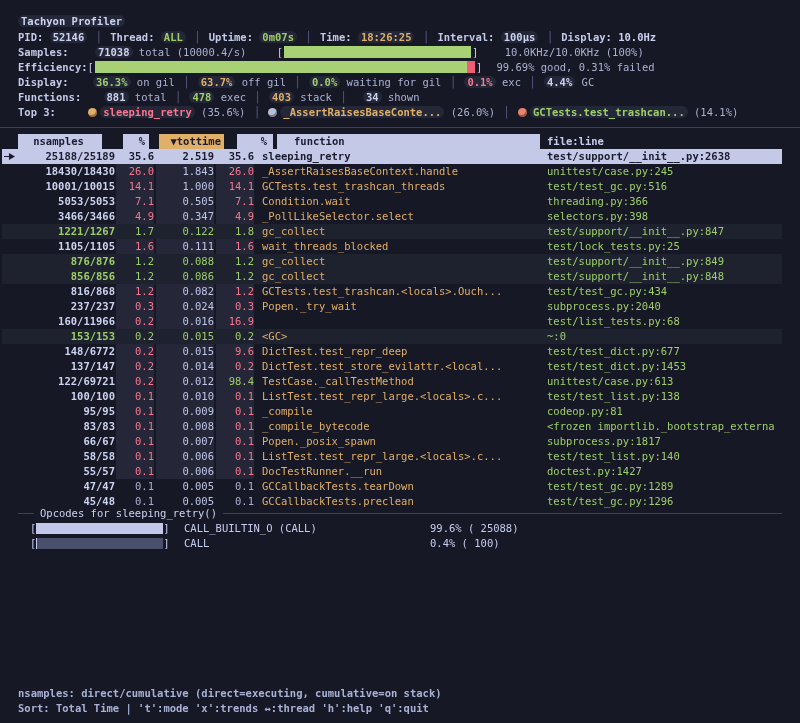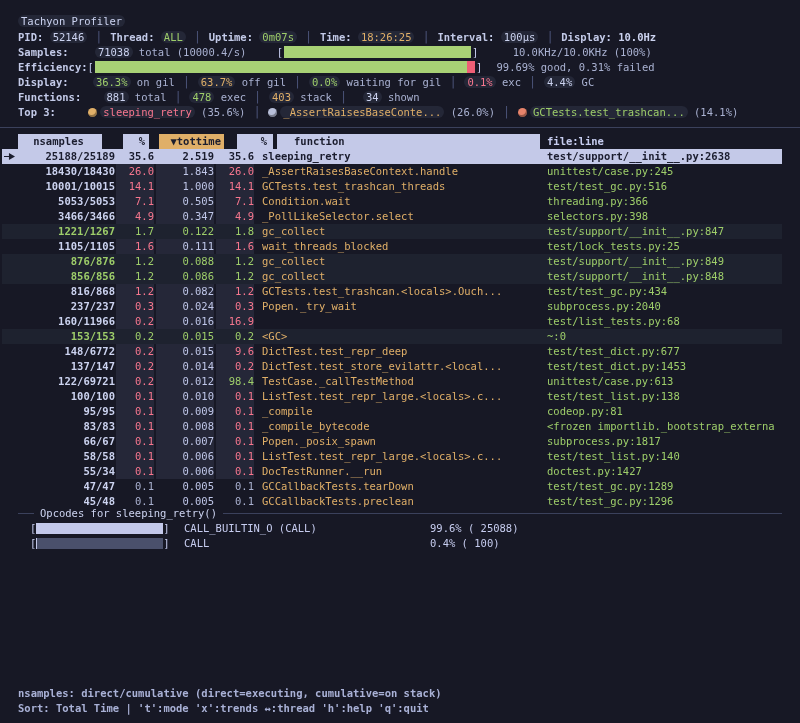--- a/index.html
+++ b/index.html
@@ -3,21 +3,21 @@
 <meta charset="utf-8">
 <style>
   html,body{margin:0;padding:0;background:#10111a;}
   .term{position:relative;width:800px;height:723px;background:#171825;overflow:hidden;
         font-family:"DejaVu Sans Mono",monospace;font-size:10.5px;color:#aab2d2;}
   .line{position:absolute;left:18px;right:18px;height:15px;line-height:15px;white-space:nowrap;}
   .lbl{font-weight:bold;color:#c3cae8;}
   .txt{color:#aab2d2;}
   .bright{color:#ccd3f0;font-weight:bold;}
   .sep{color:#565f89;padding:0 2px;}
-  .chip{background:#242737;padding:0 3px;font-weight:normal;color:#ccd3f0;border-radius:6px;}
+  .chip{background:#242737;padding:0 3px;font-weight:bold;color:#ccd3f0;border-radius:6px;}
   .chip.green{color:#9ece6a;} .chip.orange{color:#e0af68;} .chip.red{color:#f7768e;}
   .bracket{color:#c7cdf0;}
   
   .sbar{display:inline-block;width:187px;height:12px;background:#a8d175;vertical-align:-2px;margin:0 1px;}
   .ebar{display:inline-block;position:relative;width:380px;height:12px;background:#a8d175;vertical-align:-2px;margin:0 1px;}
   .ebar .bad{position:absolute;right:0;top:0;bottom:0;width:8px;background:#ee5f76;}
   
   .medal{display:inline-block;width:9px;height:9px;border-radius:50%;vertical-align:-1px;margin:0 3px 0 0;}
   .medal.gold{background:#e0af68;box-shadow:inset -1px -2px 0 rgba(0,0,0,.35);}
   .medal.silver{background:#b8bfd9;box-shadow:inset -1px -2px 0 rgba(0,0,0,.35);}
@@ -95,21 +95,21 @@
     <span class="sep">│</span>
     <span class="lbl">Display:</span>
     <span class="bright">10.0Hz</span>
   </div>
 
   <div class="line" style="top:45px">
     <span class="lbl">Samples:</span>
     <span class="chip" style="margin-left:20px">71038</span>
     <span class="txt">total (10000.4/s)</span>
     <span class="bracket" style="margin-left:24px">[</span><span class="sbar"></span><span class="bracket">]</span>
-    <span class="txt" style="margin-left:28px">10.0KHz/10.0KHz (100%)</span>
+    <span class="txt" style="margin-left:20px">10.0KHz/10.0KHz (100%)</span>
   </div>
 
   <div class="line" style="top:60px">
     <span class="lbl">Efficiency:</span><span class="bracket">[</span><span class="ebar"><span class="bad"></span></span><span class="bracket">]</span>
     <span class="txt" style="margin-left:8px">99.69% good, 0.31% failed</span>
   </div>
 
   <div class="line" style="top:75px">
     <span class="lbl">Display:</span>
     <span class="chip green" style="margin-left:18px">36.3%</span>
@@ -356,21 +356,21 @@
 
       <span class="cell c-ns">58/58</span>
       <span class="cell c-pct">0.1</span>
       <span class="cell c-tt">0.006</span>
       <span class="cell c-cum">0.1</span>
       <span class="cell c-fn">ListTest.test_repr_large.&lt;locals&gt;.c...</span>
       <span class="cell c-fl">test/test_list.py:140</span>
     </div>
       <div class="trow" data-tone="hot">
 
-      <span class="cell c-ns">55/34</span>
+      <span class="cell c-ns">55/57</span>
       <span class="cell c-pct">0.1</span>
       <span class="cell c-tt">0.006</span>
       <span class="cell c-cum">0.1</span>
       <span class="cell c-fn">DocTestRunner.__run</span>
       <span class="cell c-fl">doctest.py:1427</span>
     </div>
       <div class="trow" data-tone="plain">
 
       <span class="cell c-ns">47/47</span>
       <span class="cell c-pct">0.1</span>

